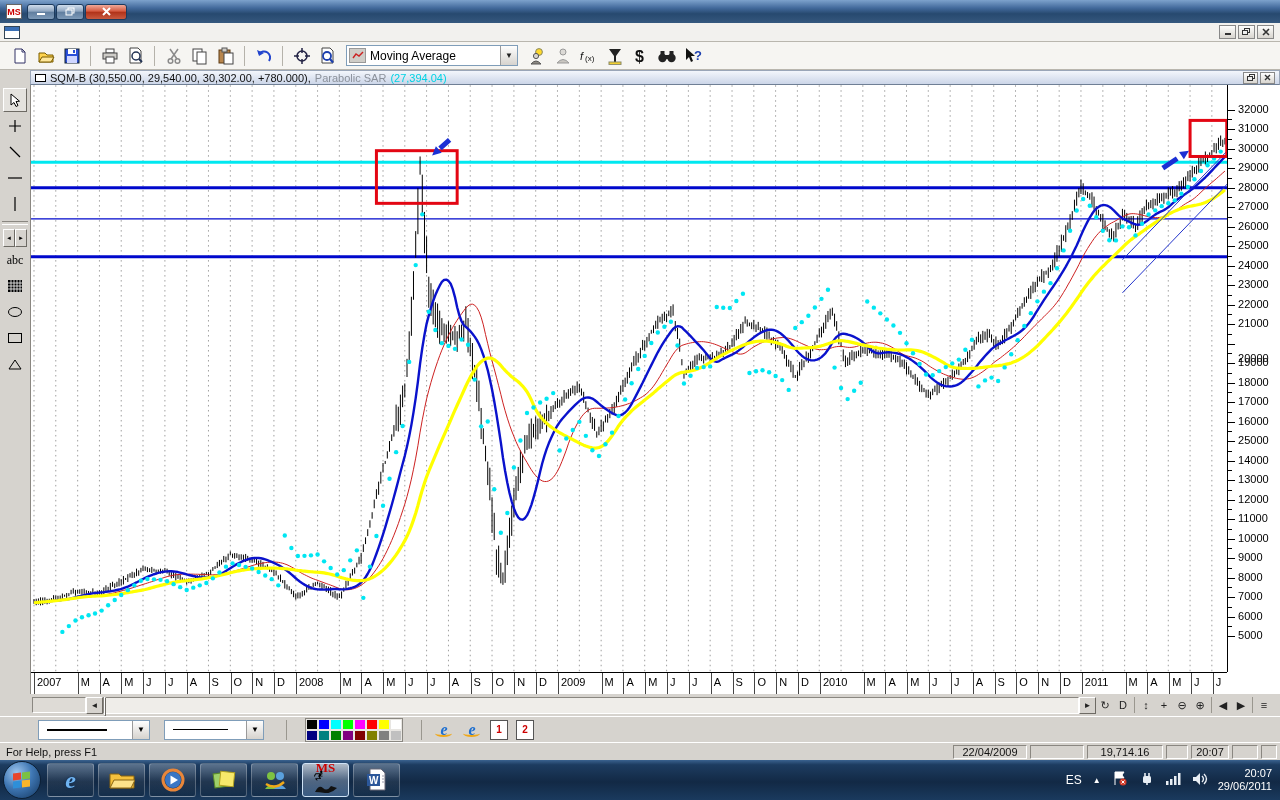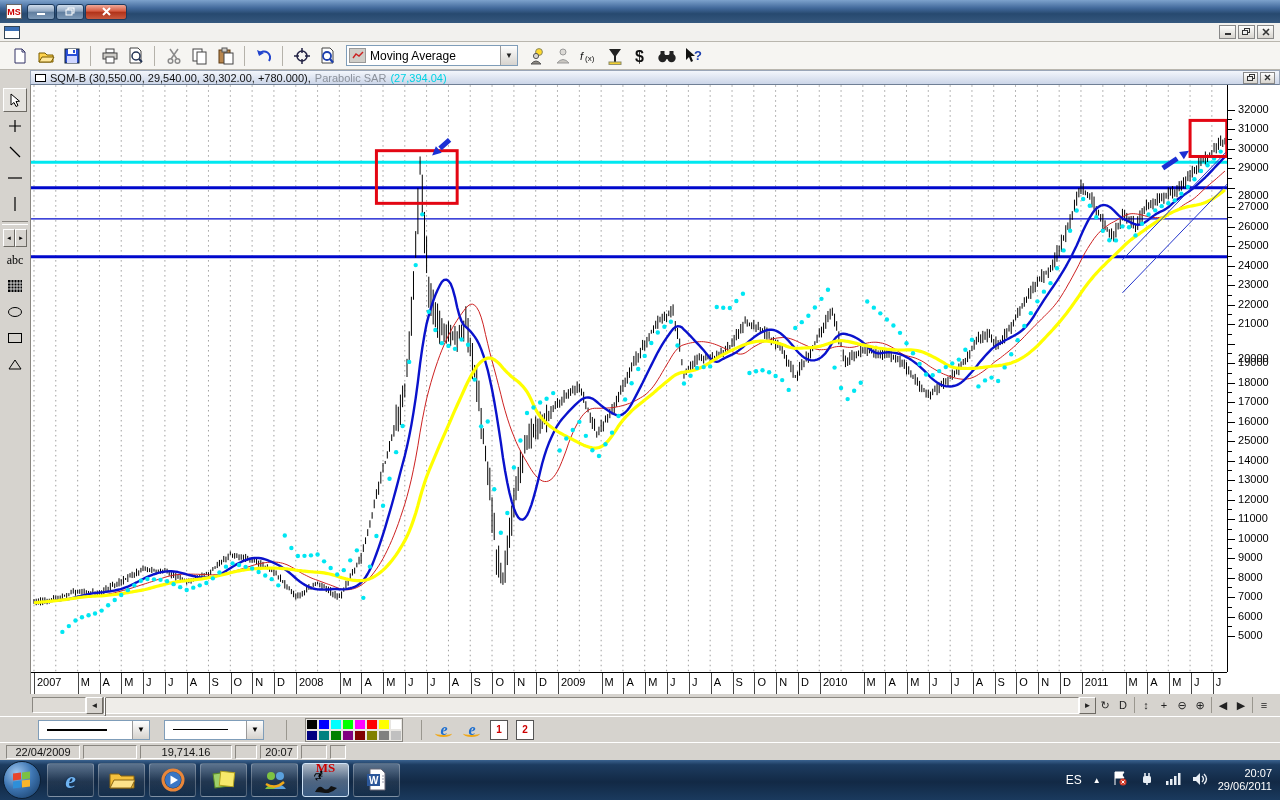--- a/index.html
+++ b/index.html
@@ -656,21 +656,21 @@
             <div class="ytick" style="top:44.0px;width:7px"></div>
             <div class="ylab" style="top:37.0px">31000</div>
             <div class="ytick" style="top:53.8px;width:4px"></div>
             <div class="ytick" style="top:63.5px;width:7px"></div>
             <div class="ylab" style="top:56.5px">30000</div>
             <div class="ytick" style="top:73.3px;width:4px"></div>
             <div class="ytick" style="top:83.0px;width:7px"></div>
             <div class="ylab" style="top:76.0px">29000</div>
             <div class="ytick" style="top:92.8px;width:4px"></div>
             <div class="ytick" style="top:102.5px;width:7px"></div>
-            <div class="ylab" style="top:104px">28000</div>
+            <div class="ylab" style="top:96px">28000</div>
             <div class="ytick" style="top:112.3px;width:4px"></div>
             <div class="ytick" style="top:122.0px;width:7px"></div>
             <div class="ylab" style="top:115.0px">27000</div>
             <div class="ytick" style="top:131.8px;width:4px"></div>
             <div class="ytick" style="top:141.5px;width:7px"></div>
             <div class="ylab" style="top:134.5px">26000</div>
             <div class="ytick" style="top:151.3px;width:4px"></div>
             <div class="ytick" style="top:161.0px;width:7px"></div>
             <div class="ylab" style="top:154.0px">25000</div>
             <div class="ytick" style="top:170.8px;width:4px"></div>
@@ -901,23 +901,24 @@
       </span>
     <span class="eico">
         <span class="e">e</span>
         <span class="ring"></span>
       </span>
     <span class="pgico">1</span>
     <span class="pgico">2</span>
   </div>
 
   <div class="statusbar">
+    <span class="help">For Help, press F1</span>
     <span class="spanel" style="width:74px">22/04/2009</span>
     <span class="spanel" style="width:54px"></span>
-    <span class="spanel" style="width:92px">19,714.16</span>
+    <span class="spanel" style="width:76px">19,714.16</span>
     <span class="spanel" style="width:22px"></span>
     <span class="spanel" style="width:38px">20:07</span>
     <span class="spanel" style="width:26px"></span>
     <span class="spanel" style="width:16px"></span>
   </div>
 
   <div class="taskbar">
     <span class="orb">
       <span class="flag">
         <i style="left:0;top:1px;background:#e8452c"></i>

